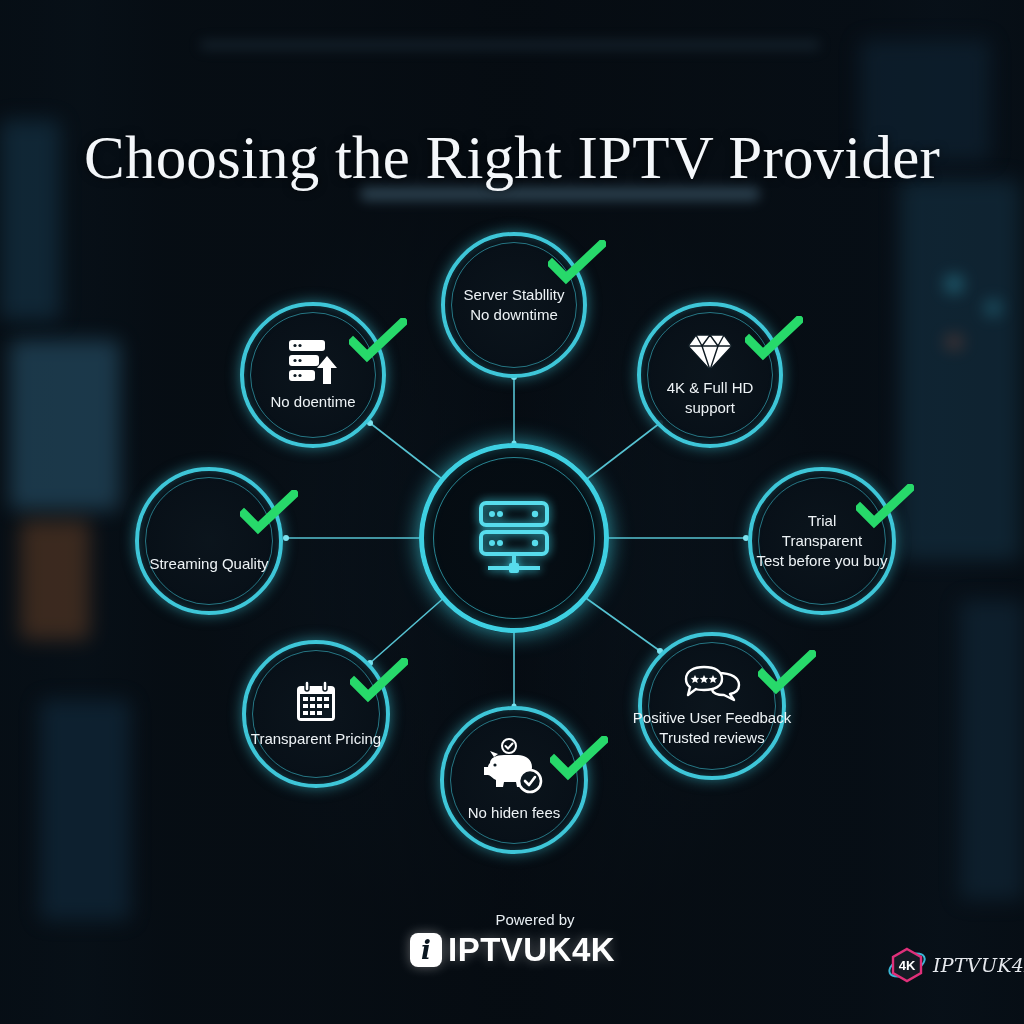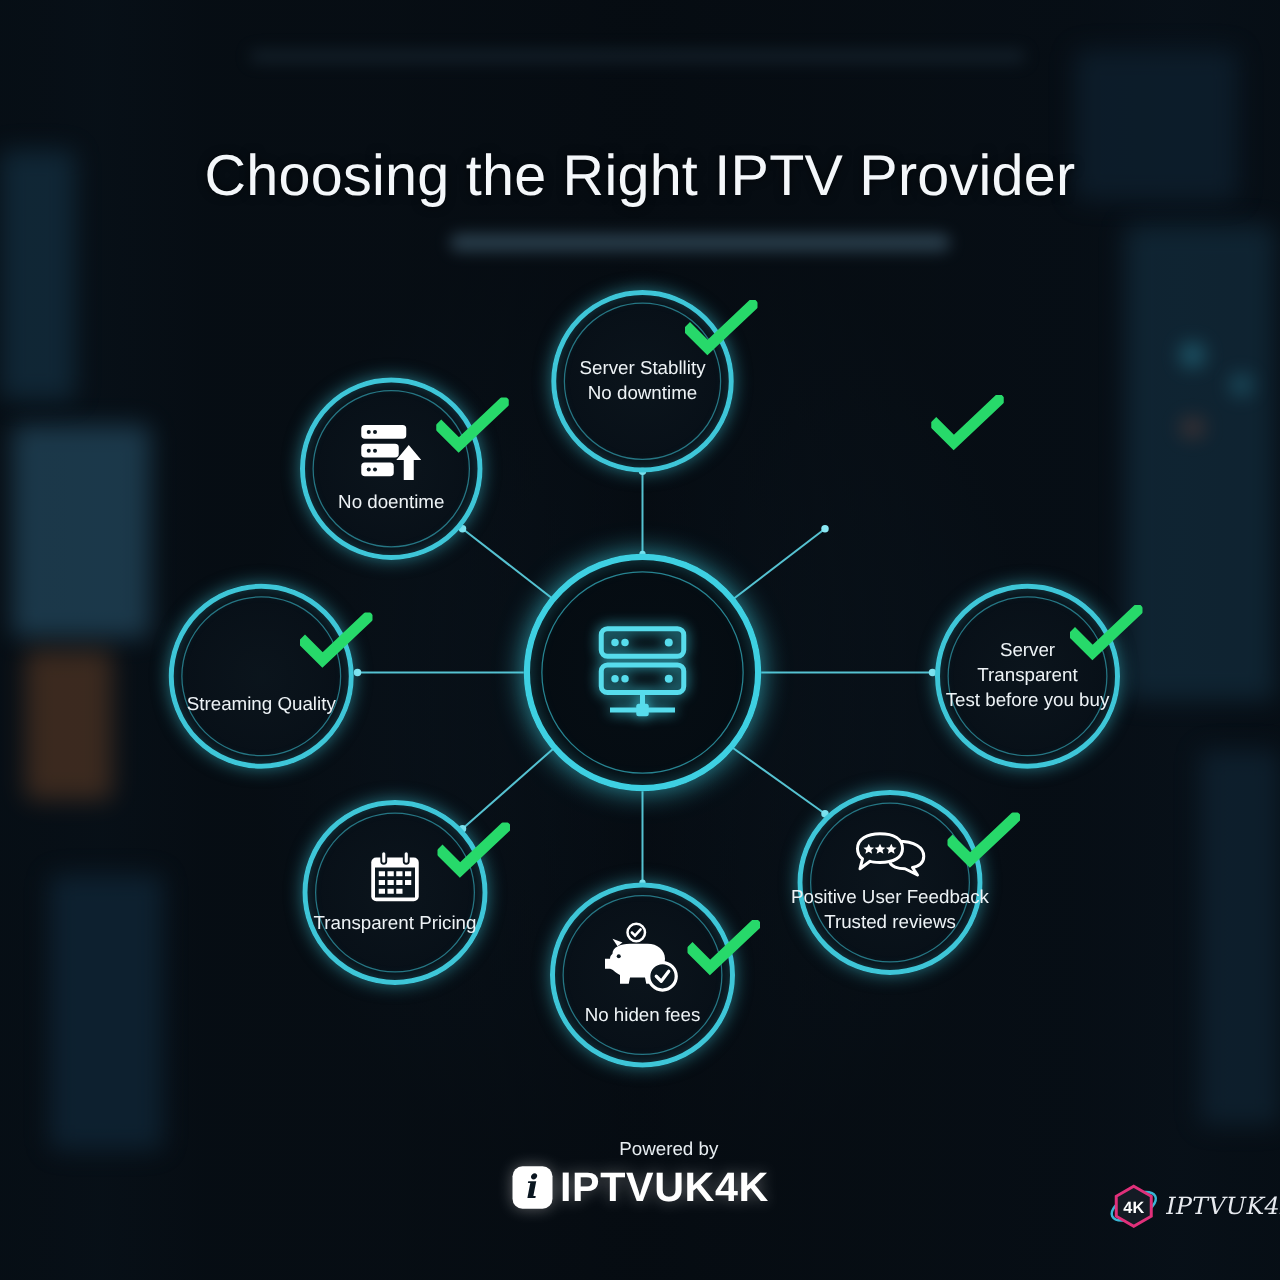--- a/index.html
+++ b/index.html
@@ -15,23 +15,24 @@
         radial-gradient(ellipse 420px 520px at 512px 560px, rgba(10,22,32,0.2) 0%, rgba(6,12,18,0.85) 75%),
         linear-gradient(90deg, #0b1a26 0%, #0e2333 8%, #08131c 16%, #0a141d 30%, #050a10 50%, #0a141d 70%, #0b1826 84%, #10263a 92%, #0a1a28 100%);
     }
     
     .rack { position: absolute; filter: blur(10px); border-radius: 6px; }
     .light-bar { position: absolute; filter: blur(6px); border-radius: 10px; }
     .bokeh { position: absolute; border-radius: 50%; filter: blur(8px); }
 
     #title {
       position: absolute; left: 0; right: 0; top: 82px;
-      text-align: center; font-size: 46px; font-weight: 400;
+      text-align: center; font-size: 61px; font-weight: 400;
       color: #f4f7fa; letter-spacing: 0.2px;
       text-shadow: 0 0 8px rgba(0,0,0,0.6);
+      font-family: Liberation Serif, serif;
     }
     svg#links { position: absolute; left: 0; top: 0; }
 
     .node {
       position: absolute; border-radius: 50%;
       box-sizing: border-box;
       border: 4px solid #3ec6d8;
       background: radial-gradient(circle at 50% 50%, rgba(12,22,30,0.82) 0%, rgba(8,16,24,0.9) 70%);
       box-shadow: 0 0 14px rgba(62,198,216,0.55), inset 0 0 10px rgba(62,198,216,0.25);
       display: flex; flex-direction: column; align-items: center; justify-content: center;
@@ -164,27 +165,39 @@
           <circle cx="13" cy="7.5" r="1.6"></circle>
         <circle cx="8" cy="22.5" r="1.6"></circle>
           <circle cx="13" cy="22.5" r="1.6"></circle>
         <circle cx="8" cy="37.5" r="1.6"></circle>
           <circle cx="13" cy="37.5" r="1.6"></circle>
       </g>
     </svg>
     <span class="label">No doentime</span>
   </div>
 
+  <div class="node" style="left:637px;top:302px;width:146px;height:146px;">
+    <svg class="icon" width="48" height="40" viewBox="0 0 48 40">
+      <g fill="#ffffff" stroke="#0c1820" stroke-width="1.4" stroke-linejoin="round">
+        <path d="M10 3 L38 3 L46 14 L24 38 L2 14 Z"></path>
+        <path d="M2 14 L46 14" fill="none"></path>
+        <path d="M10 3 L16 14 L24 3 L32 14 L38 3" fill="none"></path>
+        <path d="M16 14 L24 38 L32 14" fill="none"></path>
+      </g>
+    </svg>
+    <span class="label">4K &amp; Full HD</span>
+    <span class="label">support</span>
+  </div>
 
   <div class="node" style="left:135px;top:467px;width:148px;height:148px;">
     <span class="label" style="margin-top:46px;">Streaming Quality</span>
   </div>
 
   <div class="node" style="left:748px;top:467px;width:148px;height:148px;">
-    <span class="label">Server</span>
+    <span class="label">Trial</span>
     <span class="label">Transparent</span>
     <span class="label">Test before you buy</span>
   </div>
 
   <div class="node" style="left:242px;top:640px;width:148px;height:148px;">
     <svg class="icon" width="44" height="44" viewBox="0 0 44 44">
       <rect x="3" y="7" width="38" height="35" rx="4" fill="#ffffff"></rect>
       <rect x="11" y="2" width="4" height="10" rx="2" fill="#ffffff" stroke="#0c1820" stroke-width="1.5"></rect>
       <rect x="29" y="2" width="4" height="10" rx="2" fill="#ffffff" stroke="#0c1820" stroke-width="1.5"></rect>
       <rect x="6" y="15" width="32" height="24" fill="#0c1820"></rect>

